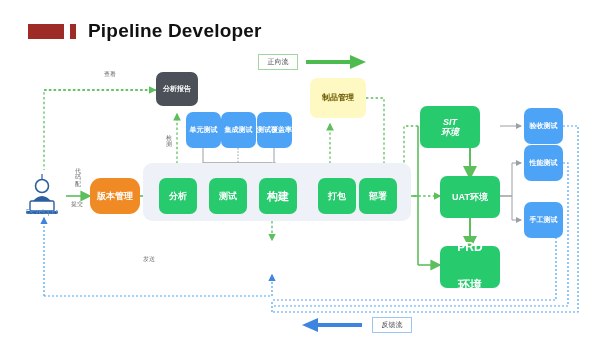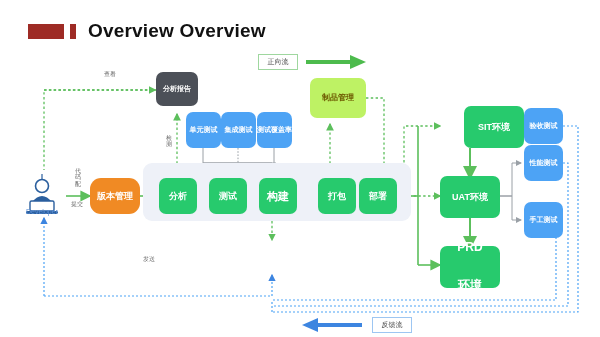--- a/index.html
+++ b/index.html
@@ -23,21 +23,21 @@
     position:absolute;border-radius:7px;
     display:flex;align-items:center;justify-content:center;
     text-align:center;line-height:1.15;
     color:#ffffff;font-weight:bold;
     box-sizing:border-box;
   }
   .n-green{background:#27ca6d;}
   .n-blue{background:#4da3f5;}
   .n-dark{background:#4c5058;}
   .n-orange{background:#f08a24;border-radius:11px;}
-  .n-yellow{background:#bef264;color:#6d5a00;}
+  .n-yellow{background:#fef9c3;color:#6d5a00;}
 
   
   .pipe-box{
     position:absolute;left:143px;top:163px;width:268px;height:58px;
     background:#eef1f8;border-radius:9px;
   }
 
   
   .lbl{position:absolute;font-size:6px;color:#6b6b6b;white-space:nowrap;}
   .lbl-v{position:absolute;font-size:6px;color:#6b6b6b;width:8px;line-height:1.05;text-align:center;}
@@ -55,21 +55,21 @@
   .dev-wrap{position:absolute;left:20px;top:172px;width:44px;height:46px;}
   .dev-name{position:absolute;left:16px;top:208px;width:52px;text-align:center;font-size:7px;color:#5b8fd6;}
 </style>
 </head>
 <body>
 
 <div id="canvas">
 
   <div class="title-bar-wide"></div>
   <div class="title-bar-thin"></div>
-  <div class="page-title">Overview Overview</div>
+  <div class="page-title">Pipeline Developer</div>
 
   <svg id="wires" viewBox="0 0 600 337">
     <defs>
       <marker id="ag" markerWidth="6" markerHeight="6" refX="5" refY="3" orient="auto">
         <path d="M0,0 L6,3 L0,6 z" fill="#5cbf5c"></path>
       </marker>
       <marker id="ab" markerWidth="6" markerHeight="6" refX="5" refY="3" orient="auto">
         <path d="M0,0 L6,3 L0,6 z" fill="#3d85e0"></path>
       </marker>
       <marker id="agy" markerWidth="6" markerHeight="6" refX="5" refY="3" orient="auto">
@@ -168,21 +168,21 @@
 
   <div class="node n-orange" style="left:90px;top:178px;width:50px;height:36px;font-size:9px;">版本管理</div>
 
   <div class="node n-green" style="left:209px;top:178px;width:38px;height:36px;font-size:9px;">测试</div>
   <div class="node n-green" style="left:159px;top:178px;width:38px;height:36px;font-size:9px;">分析</div>
   <div class="node n-green" style="left:259px;top:178px;width:38px;height:36px;font-size:11px;">构建</div>
   <div class="node n-green" style="left:309px;top:178px;width:38px;height:36px;font-size:9px;margin-left:9px;">打包</div>
   <div class="node n-green" style="left:359px;top:178px;width:38px;height:36px;font-size:9px;">部署</div>
 
 
-  <div class="node n-green" style="left:464px;top:106px;width:60px;height:42px;font-size:9px;">
+  <div class="node n-green" style="left:420px;top:106px;width:60px;height:42px;font-size:9px;flex-direction:column;font-style:italic;">
     <span>SIT</span>
     <span>环境</span>
   </div>
   <div class="node n-green" style="left:440px;top:176px;width:60px;height:42px;font-size:9px;flex-direction:row;">
     <span>UAT</span>
     <span>环境</span>
   </div>
   <div class="node n-green" style="left:440px;top:246px;width:60px;height:42px;font-size:12px;flex-direction:column;gap:24px;">
     <span>PRD</span>
     <span>环境</span>

